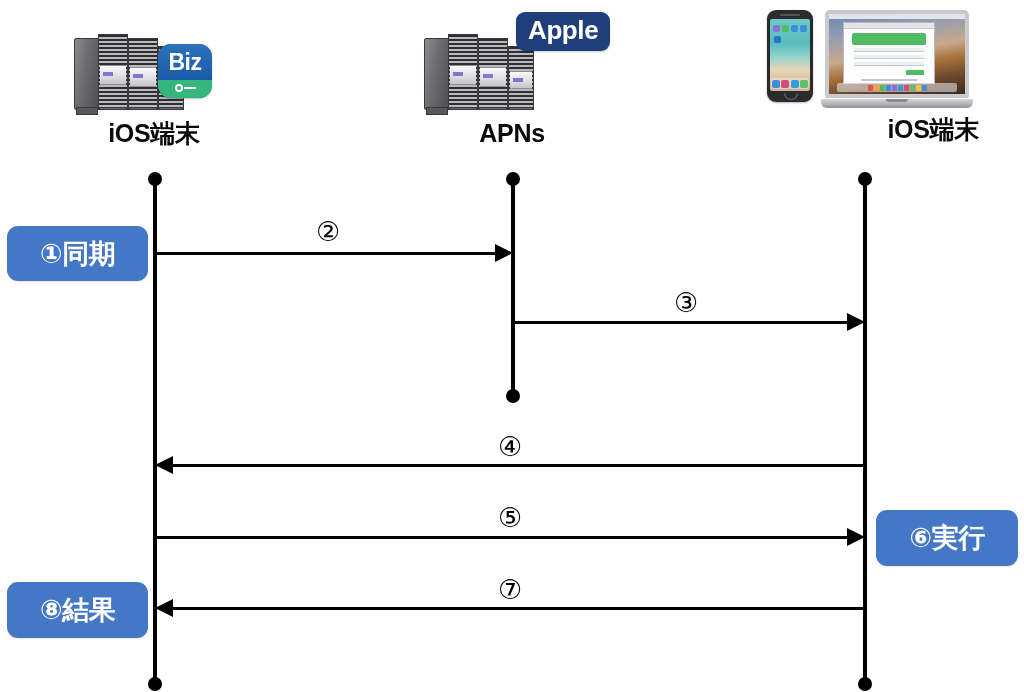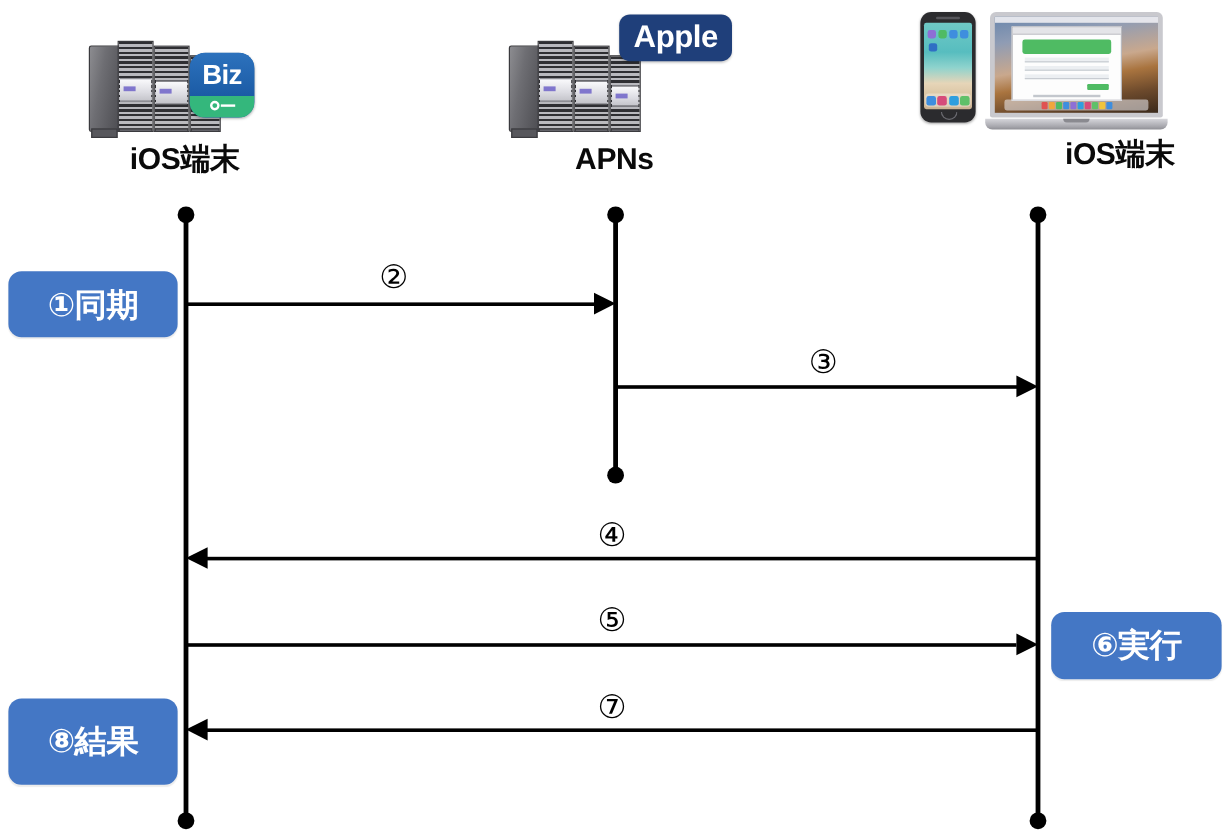--- a/index.html
+++ b/index.html
@@ -539,15 +539,15 @@
   <div class="msg-head right" style="left:847px; top:528px;"></div>
 
   <div class="msg-num" style="left:498px; top:576px;">⑦</div>
   <div class="msg-line" style="left:171px; top:607px; width:694px;"></div>
   <div class="msg-head left" style="left:155px; top:599px;"></div>
 
   <div class="callout" style="left:7px; top:226px; width:141px; height:55px;">①同期</div>
 
   <div class="callout" style="left:876px; top:510px; width:142px; height:56px;">⑥実行</div>
 
-  <div class="callout" style="left:7px; top:582px; width:141px; height:72px;">⑧結果</div>
+  <div class="callout" style="left:7px; top:582px; width:141px; height:56px;">⑧結果</div>
 
 </div>
 
 </body></html>

